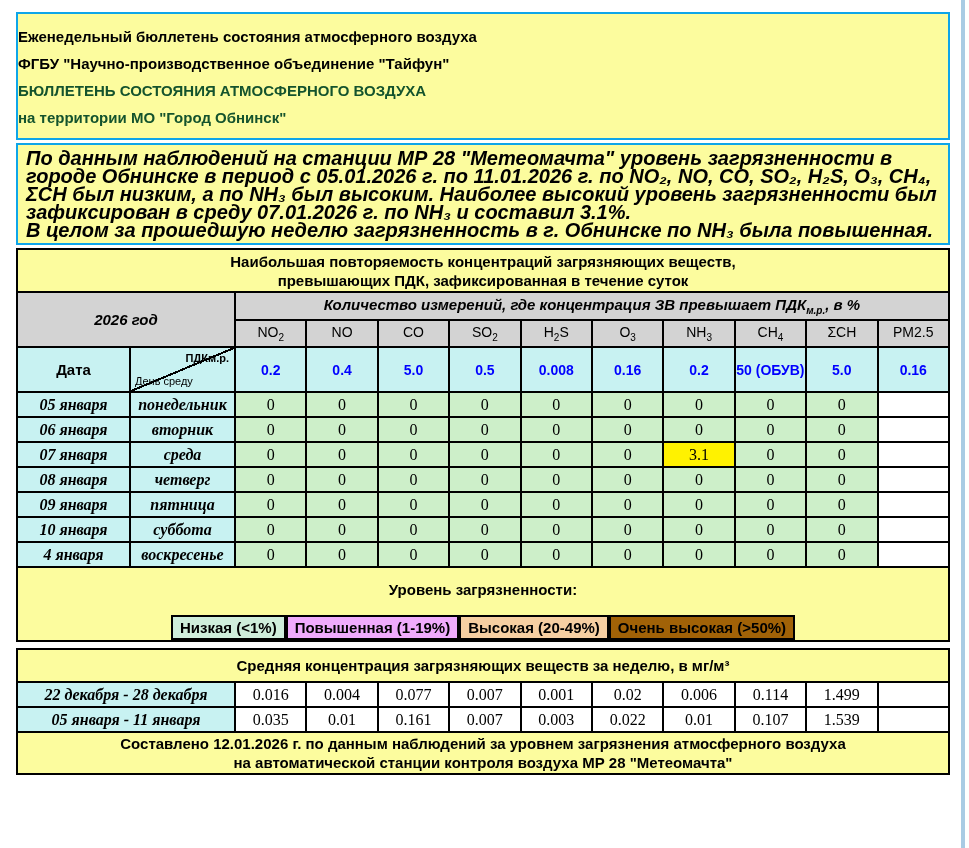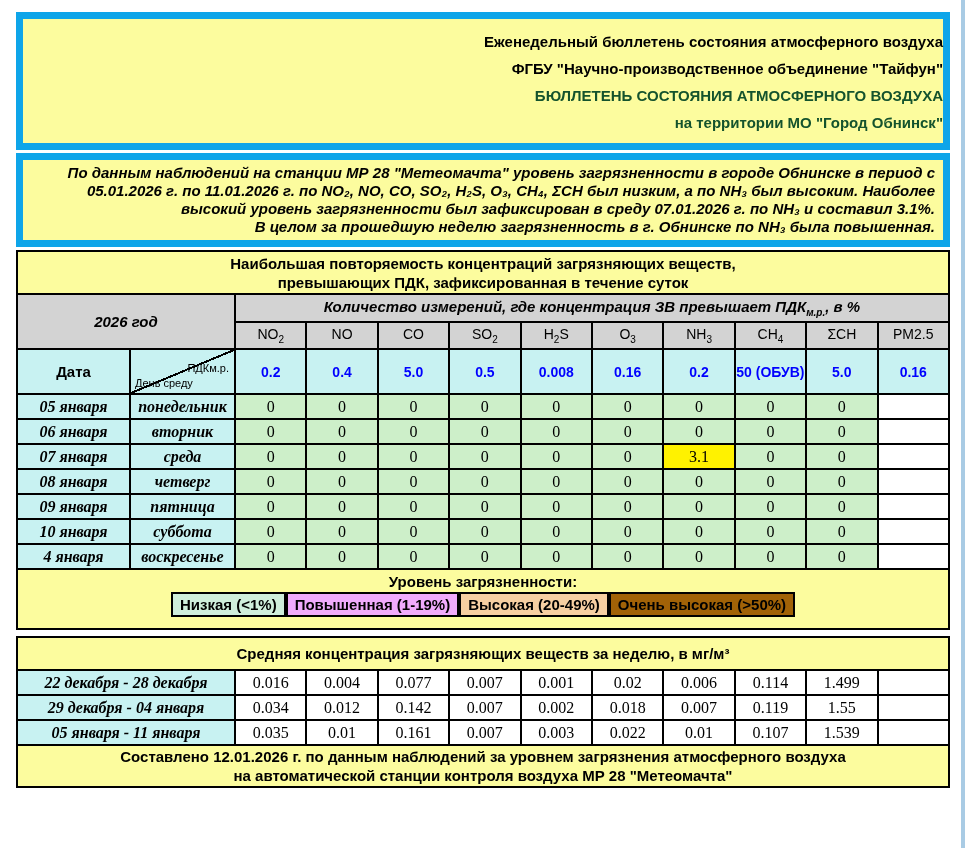--- a/index.html
+++ b/index.html
@@ -1,23 +1,23 @@
 <!DOCTYPE html>
 <html><head>
 <meta charset="utf-8">
 <style>
   html,body{margin:0;padding:0}
   body{width:969px;height:848px;background:#FFFFFF;position:relative;overflow:hidden;
        font-family:"Liberation Sans",sans-serif;color:#000}
   .page{position:absolute;left:16px;top:12px;width:934px}
-  .box{border:7px solid #0ea5e9;background:#FCFC9E;text-align:right}
+  .box{border:2px solid #0ea5e9;background:#FCFC9E;text-align:left}
   .header-box{padding:9px 0 7px}
   .header-box div{font-size:15px;font-weight:bold;line-height:27px}
   .t-blue{color:#14532d}
-  .summary-box{margin-top:3px;padding:4px 8px;font-size:15px;font-weight:bold;font-style:italic;line-height:18px}
+  .summary-box{margin-top:3px;padding:4px 8px;font-size:20px;font-weight:bold;font-style:italic;line-height:18px}
   table{border-collapse:collapse;width:100%;table-layout:fixed}
   .t1{margin-top:3px}
   .t2{margin-top:6px}
   td{border:2px solid #000;text-align:center;vertical-align:middle;padding:0;font-size:15px;overflow:hidden}
   .ylw{background:#FCFC9E}
   .gray{background:#D3D3D3}
   .cyan{background:#C8F2F2}
   .green{background:#CDEFC9}
   .hl{background:#FFF200}
   .b{font-weight:bold}
@@ -25,32 +25,32 @@
   .blue{color:#0000FF;font-weight:bold;font-size:14px;line-height:16px}
   .srf{font-family:"Liberation Serif",serif;font-size:16px}
   .dt{font-family:"Liberation Serif",serif;font-weight:bold;font-style:italic;font-size:16px}
   .chem{font-size:14px}
   sub{font-size:10px}
   .r-banner td{height:41px;font-weight:bold;line-height:19px}
   .r-h1 td{height:26px;font-size:15px}
   .r-h2 td{height:25px}
   .r-pdk td{height:43px}
   .r-day td{height:23px}
-  .r-legend td{height:56px;vertical-align:top;padding-top:2px}
+  .r-legend td{height:56px;vertical-align:top;padding-top:12px}
   .r-banner2 td{height:31px;font-weight:bold;font-size:15px}
   .r-pdkss td{height:23px}
   .r-week td{height:23px}
   .r-footer td{height:40px;font-weight:bold;line-height:19px}
   .year-cell{font-size:16px}
   .diag{position:relative;background-color:#C8F2F2;
         background-image:linear-gradient(to bottom right,transparent calc(50% - 1px),#000 calc(50% - 1px),#000 calc(50% + 1px),transparent calc(50% + 1px))}
-  .diag .top{position:absolute;top:12px;right:5px;font-size:11px;font-weight:normal}
+  .diag .top{position:absolute;top:4px;right:5px;font-size:11px;font-weight:bold}
   .diag .bot{position:absolute;bottom:4px;left:4px;font-size:11px;font-weight:normal}
   .legend-title{font-weight:bold;font-size:15px;line-height:20px}
-  .legend-row{display:flex;justify-content:center;gap:0;margin-top:0}
+  .legend-row{display:flex;justify-content:center;gap:0;margin-top:15px}
   .lgbox{display:inline-block;border:2px solid #000;padding:2px 7px;font-weight:bold;font-size:15px;white-space:nowrap}
   .lg0{background:#CFEEDB}
   .lg1{background:#f0abfc}
   .lg2{background:#F6CFA2}
   .lg3{background:#a16207}
   .edge-line{position:absolute;left:961px;top:0;width:4px;height:848px;background:#A9CBE4}
 </style>
 </head>
 <body>
 
@@ -263,33 +263,20 @@
       <td class="srf">0.077</td>
       <td class="srf">0.007</td>
       <td class="srf">0.001</td>
       <td class="srf">0.02</td>
       <td class="srf">0.006</td>
       <td class="srf">0.114</td>
       <td class="srf">1.499</td>
       <td></td>
     </tr>
     <tr class="r-week">
-      <td class="cyan dt" colspan="2">29 декабря - 04 января</td>
-      <td class="srf">0.034</td>
-      <td class="srf">0.012</td>
-      <td class="srf">0.142</td>
-      <td class="srf">0.007</td>
-      <td class="srf">0.002</td>
-      <td class="srf">0.018</td>
-      <td class="srf">0.007</td>
-      <td class="srf">0.119</td>
-      <td class="srf">1.55</td>
-      <td></td>
-    </tr>
-    <tr class="r-week">
       <td class="cyan dt" colspan="2">05 января - 11 января</td>
       <td class="srf">0.035</td>
       <td class="srf">0.01</td>
       <td class="srf">0.161</td>
       <td class="srf">0.007</td>
       <td class="srf">0.003</td>
       <td class="srf">0.022</td>
       <td class="srf">0.01</td>
       <td class="srf">0.107</td>
       <td class="srf">1.539</td>

